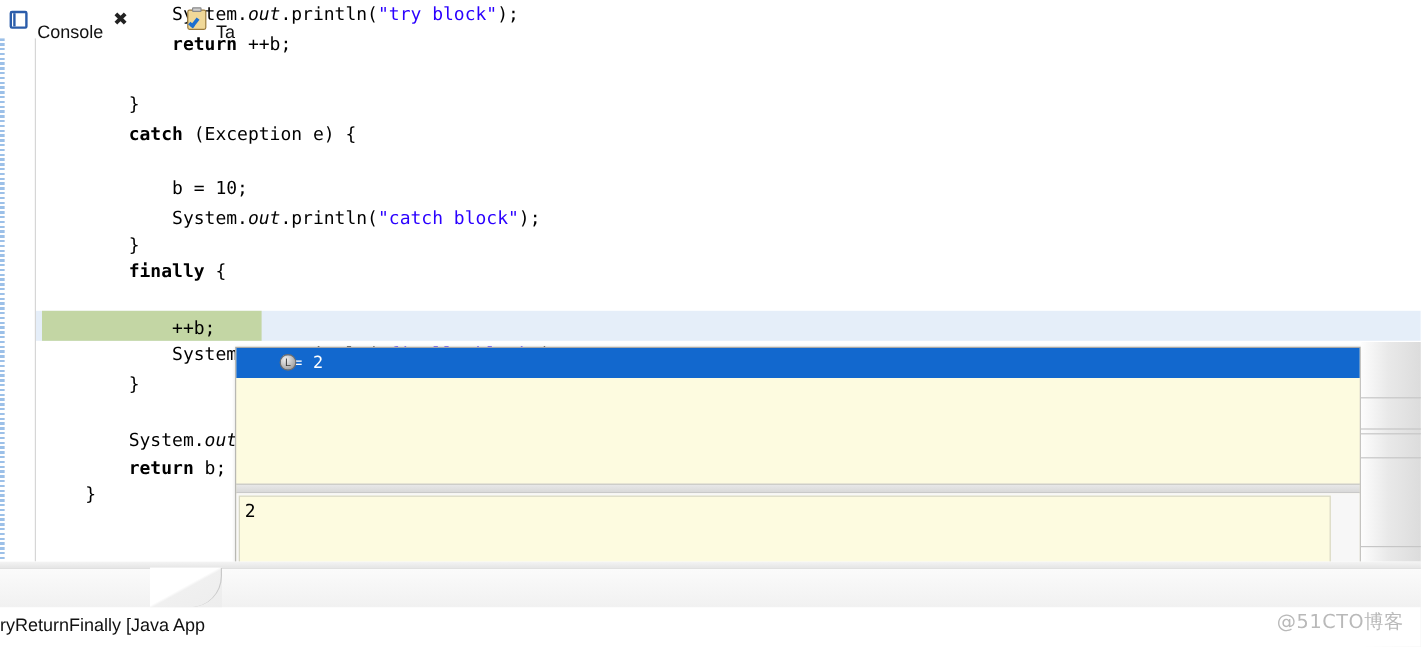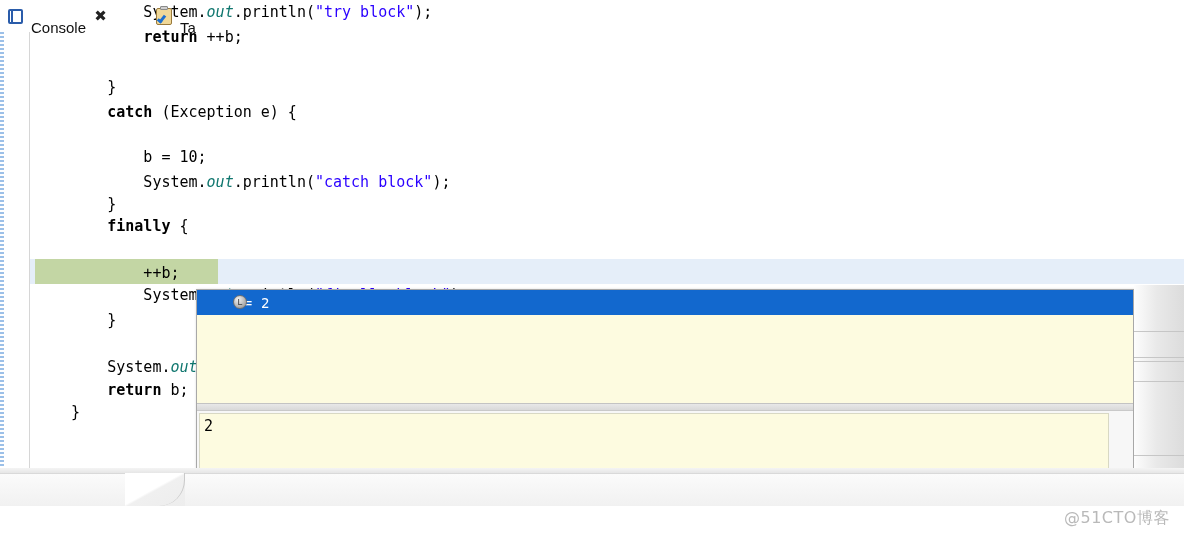--- a/index.html
+++ b/index.html
@@ -41,21 +41,21 @@
   .cur-line-blue{
     position:absolute;left:0;right:0;height:25px;background:#e5eef9;
   }
   .cur-line-green{
     position:absolute;left:5px;width:183px;height:25px;background:#c3d6a4;
   }
 
   
   .kw{color:#000000;font-weight:bold;}
   .str{color:#2a00ff;}
-  .fld{color:#0f766e;font-style:italic;}
+  .fld{color:#000000;font-style:italic;}
   .pln{color:#000000;}
 
   
   .popup{
     position:absolute;left:196px;top:289px;width:938px;height:243px;
     background:#fdfbe0;border:1px solid #a8a8a8;box-sizing:border-box;
     box-shadow:1px 1px 3px rgba(0,0,0,.25);
   }
   .popup-header{
     position:absolute;left:0;top:0;width:100%;height:25px;
@@ -224,15 +224,16 @@
     <span class="console-icon"></span>
     <span class="tab-label">Console</span>
     <span class="close-x">✖</span>
   </div>
 
   <div class="tab" style="left:148px;width:70px;">
     <span class="tasks-icon"></span>
     <span class="tab-label">Ta</span>
   </div>
 
+  <div class="launch-line">ryReturnFinally [Java App</div>
 
   <div class="watermark">@51CTO博客</div>
 </div>
 
 </body></html>

